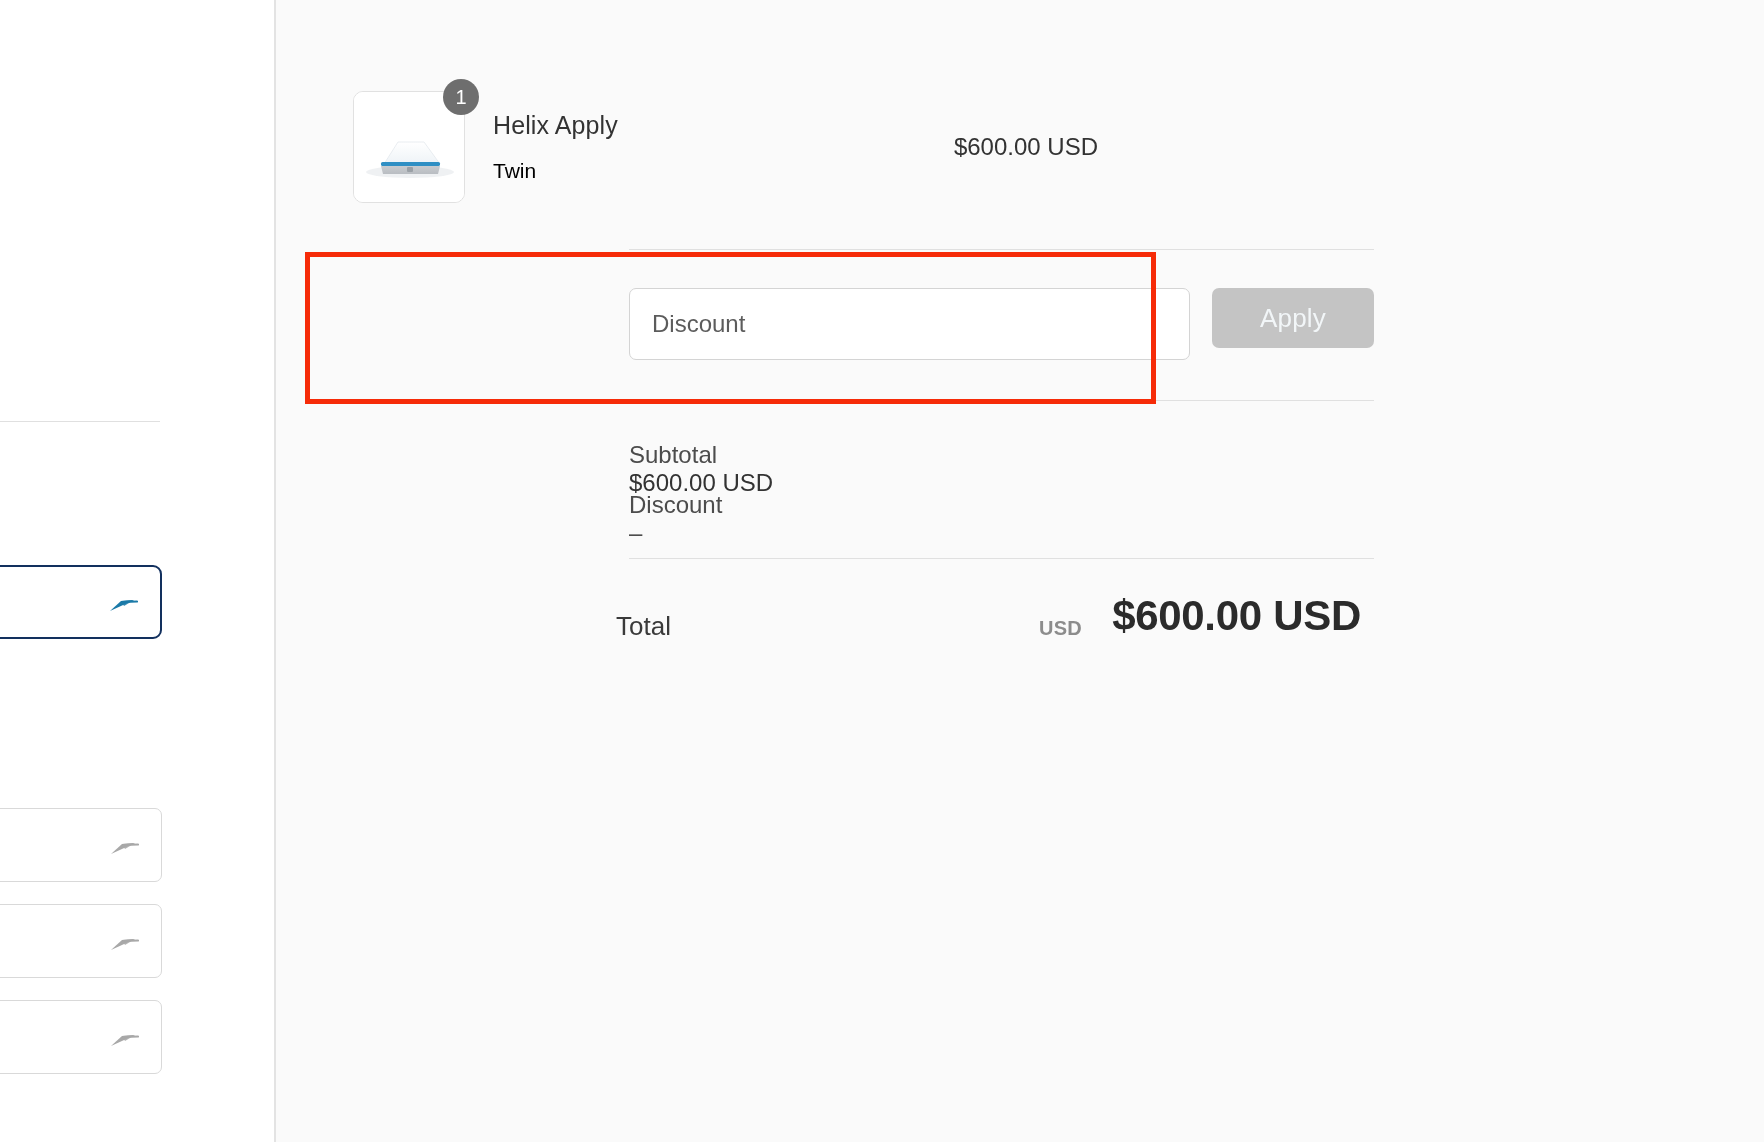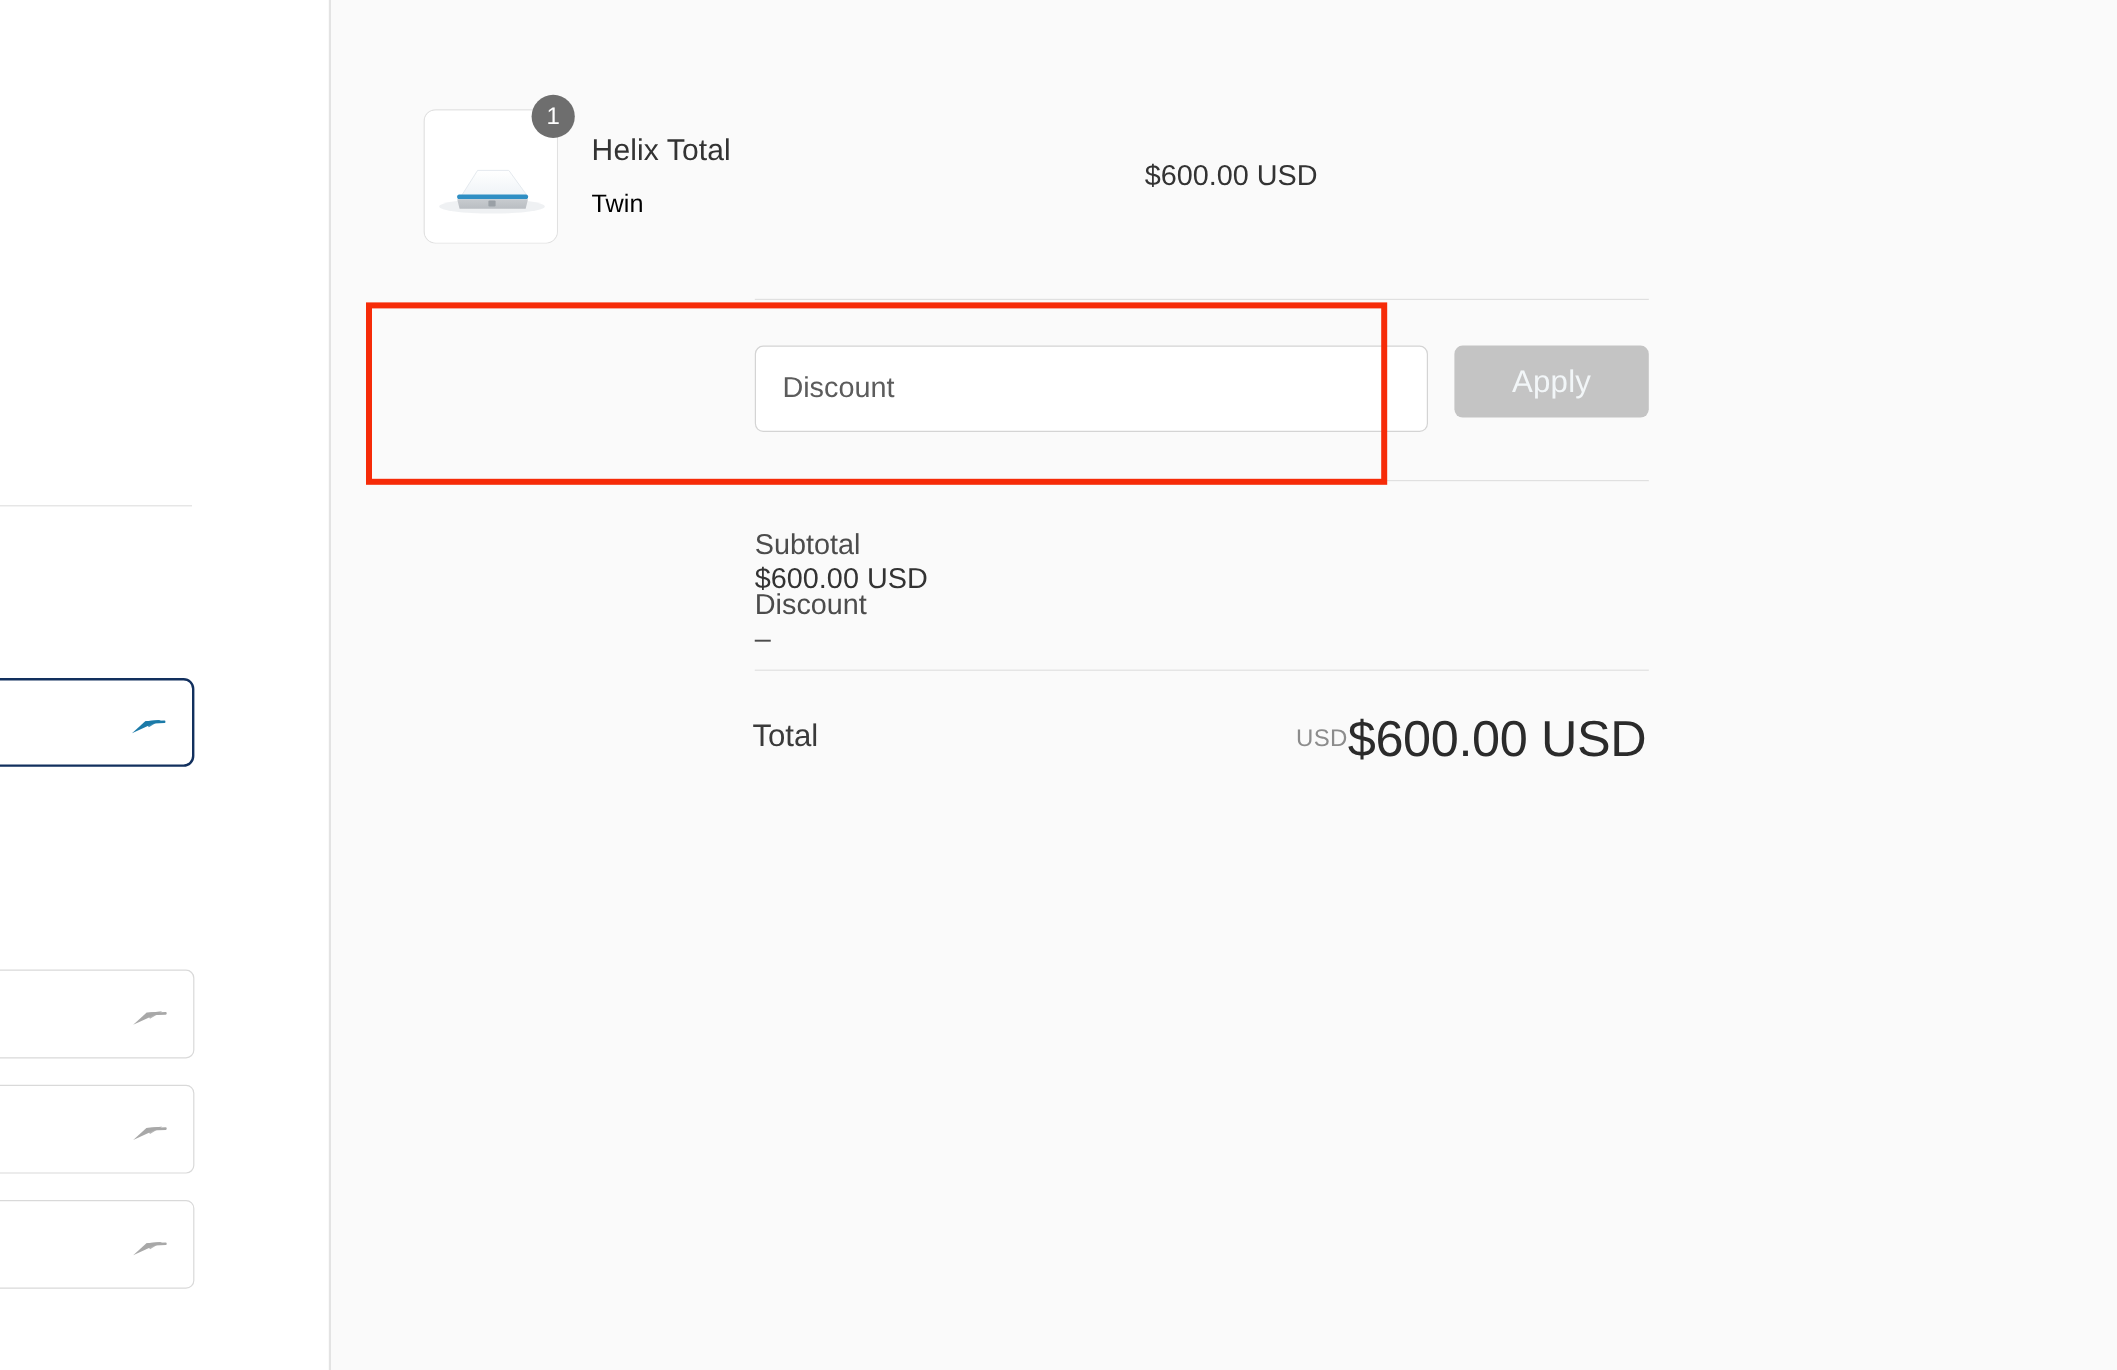--- a/index.html
+++ b/index.html
@@ -169,24 +169,24 @@
     width: 745px;
     display: flex;
     justify-content: space-between;
     align-items: flex-start;
     flex-direction: column;
   }
   .tl-label { font-size: 24px; color: #4c4c4c; }
   .tl-value { font-size: 24px; color: #333333; }
   .tl-dash  { font-size: 24px; color: #4c4c4c; }
 
-  .grand { position: absolute; left: 351px; top: 592px; width: 745px;
+  .grand { position: absolute; left: 340px; top: 592px; width: 745px;
            display: flex; justify-content: space-between; align-items: baseline; }
   .grand-label { font-size: 26px; color: #3a3a3a; }
-  .grand-right { display: flex; align-items: center; gap: 0; }
+  .grand-right { display: flex; align-items: flex-end; gap: 30px; font-weight: bold; }
   .grand-cur { font-size: 20px; color: #8c8c8c; letter-spacing: .3px; }
   .grand-amount { font-size: 42px; color: #2b2b2b; letter-spacing: -.3px; }
 </style>
 </head>
 <body>
 
 <div id="page">
 
   <div class="left-col">
 
@@ -247,21 +247,21 @@
             <path d="M30 72 L44 50 L70 50 L86 72 Z" fill="url(#mtop)" stroke="#e3e8ed" stroke-width="0.8"></path>
             <rect x="27" y="70" width="59" height="4" rx="1.6" fill="#2f8fc4"></rect>
             <path d="M27 74 L86 74 L84 82 L29 82 Z" fill="url(#mbase)"></path>
             <rect x="53" y="75" width="6" height="5" rx="1" fill="#9aa0a6"></rect>
           </svg>
         </div>
         <div class="qty-badge">1</div>
       </div>
 
       <div class="item-text">
-        <div class="item-title">Helix Total</div>
+        <div class="item-title">Helix Apply</div>
         <div class="item-variant">Twin</div>
       </div>
 
       <div class="item-price">$600.00 USD</div>
     </div>
 
     <div class="sep" style="top:249px"></div>
 
     <div class="discount-row">
       <input class="discount-input" type="text" placeholder="Discount" style="">

